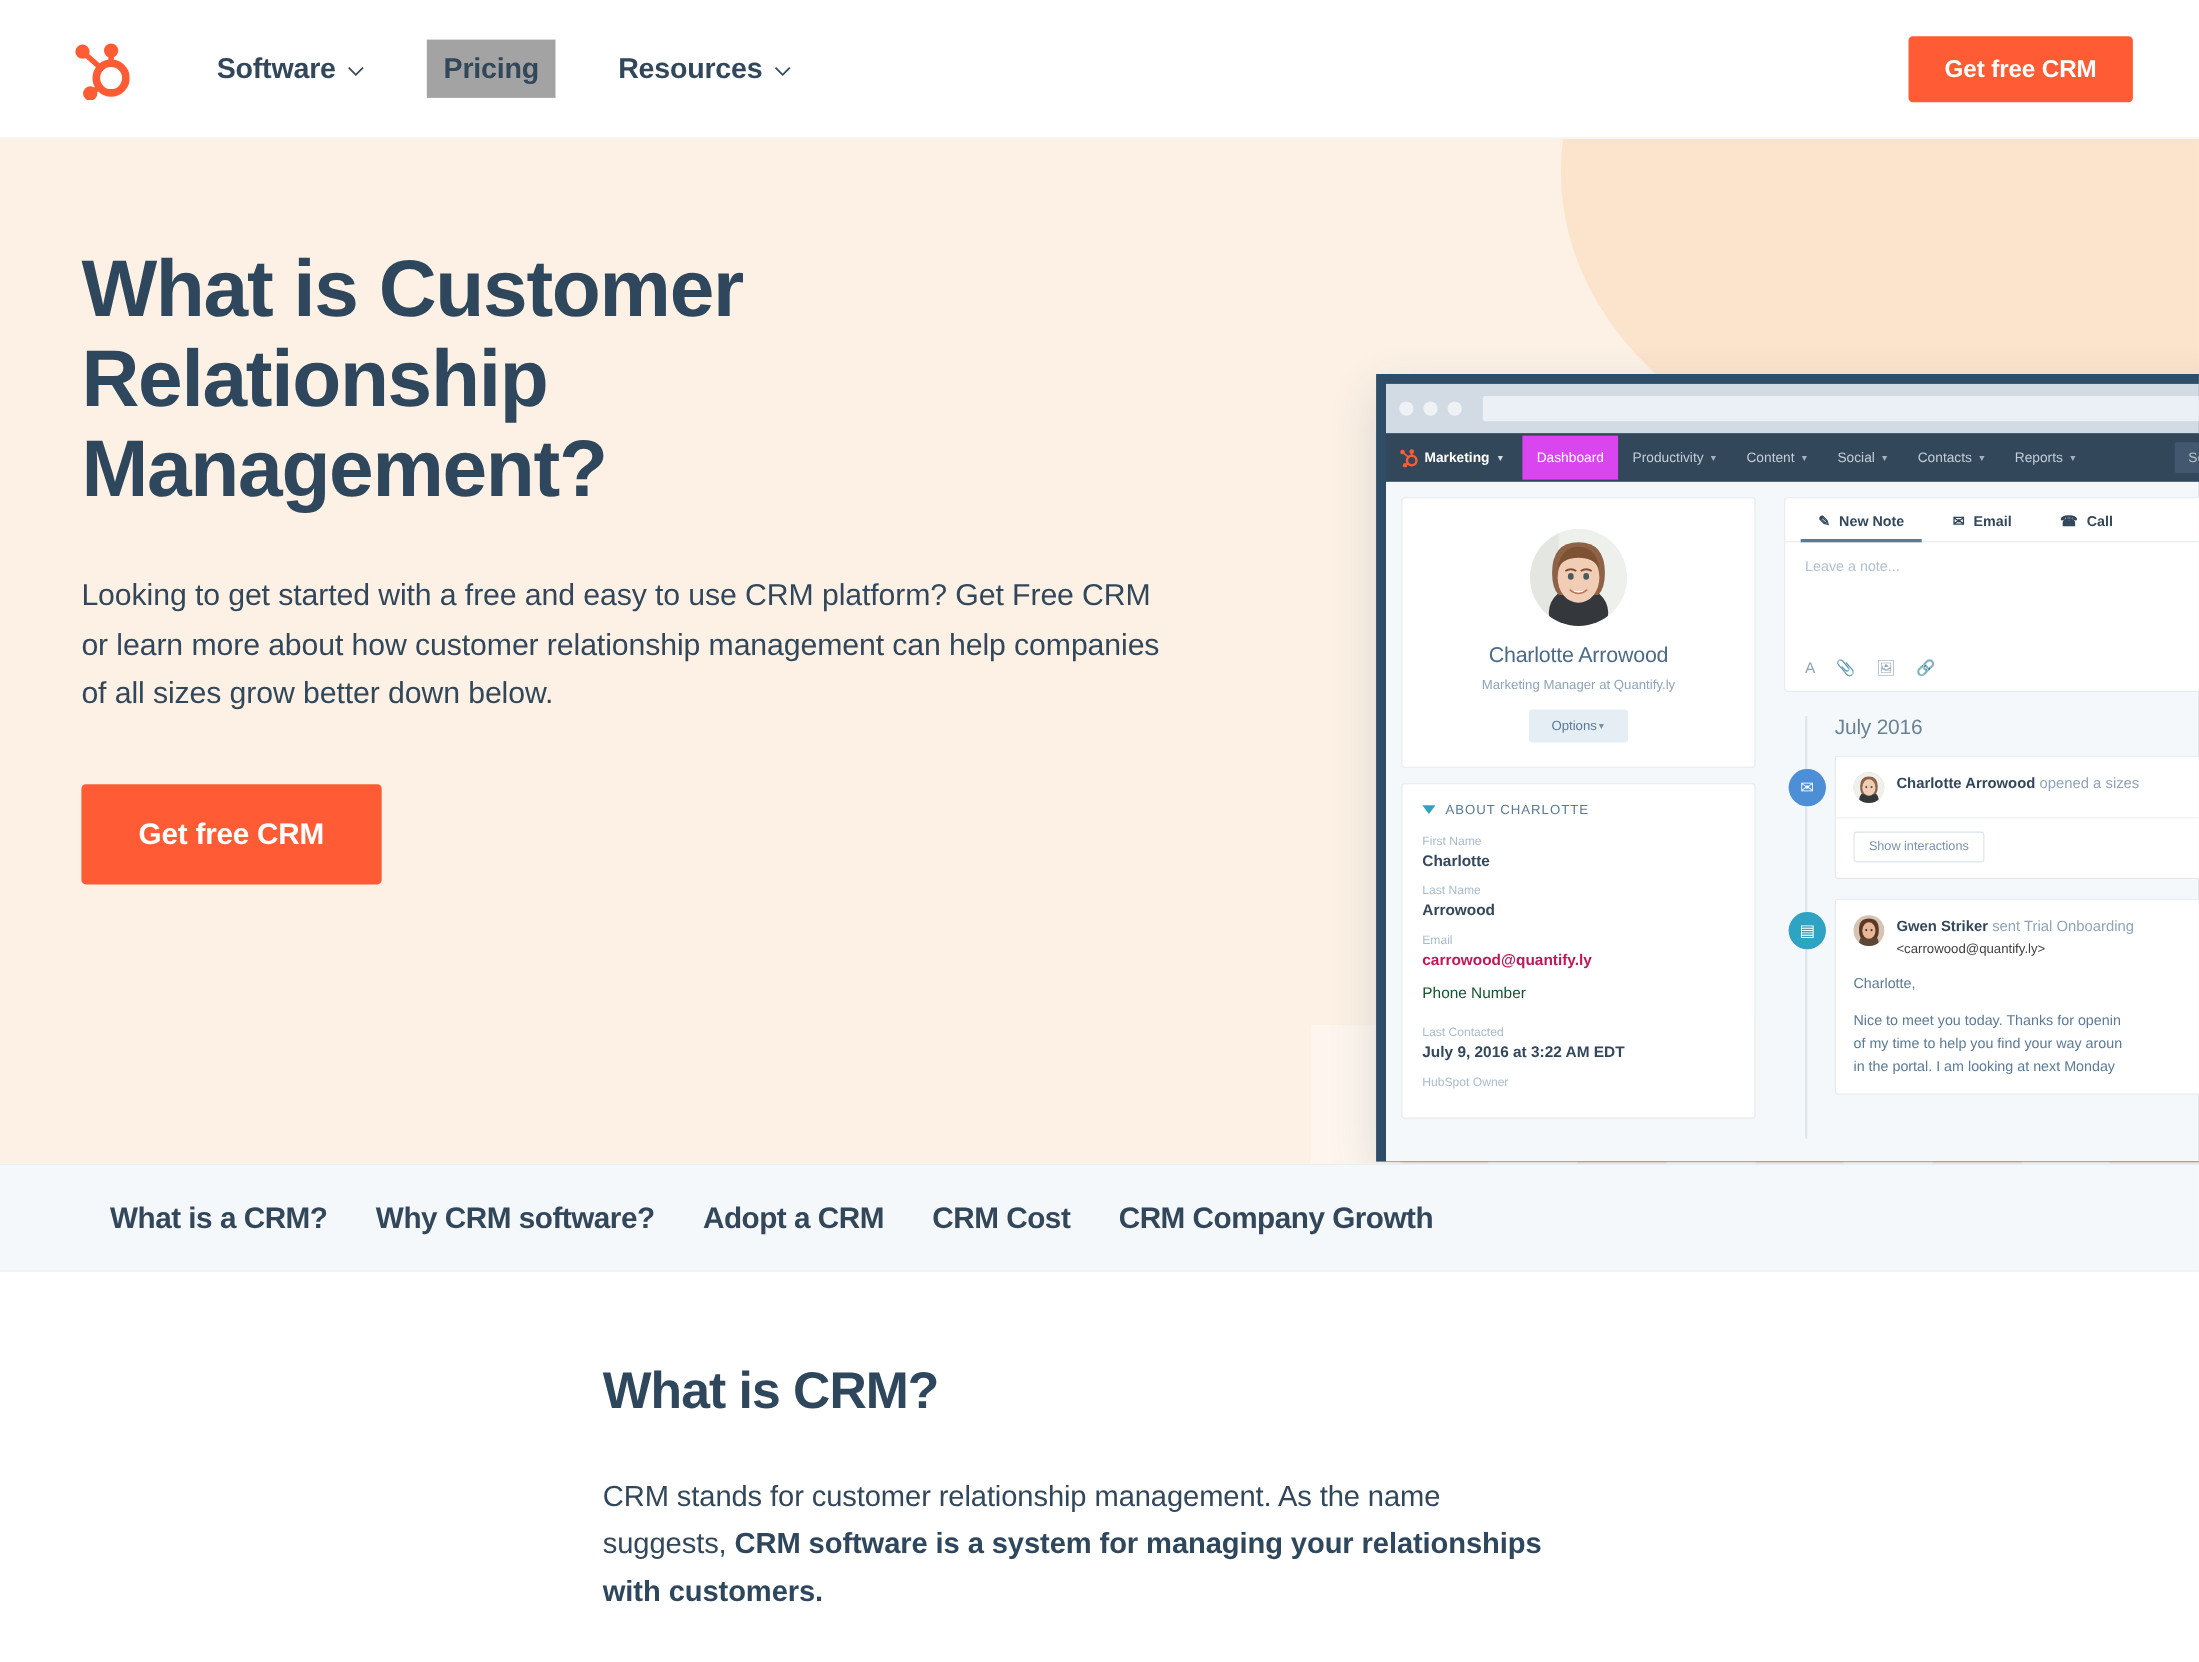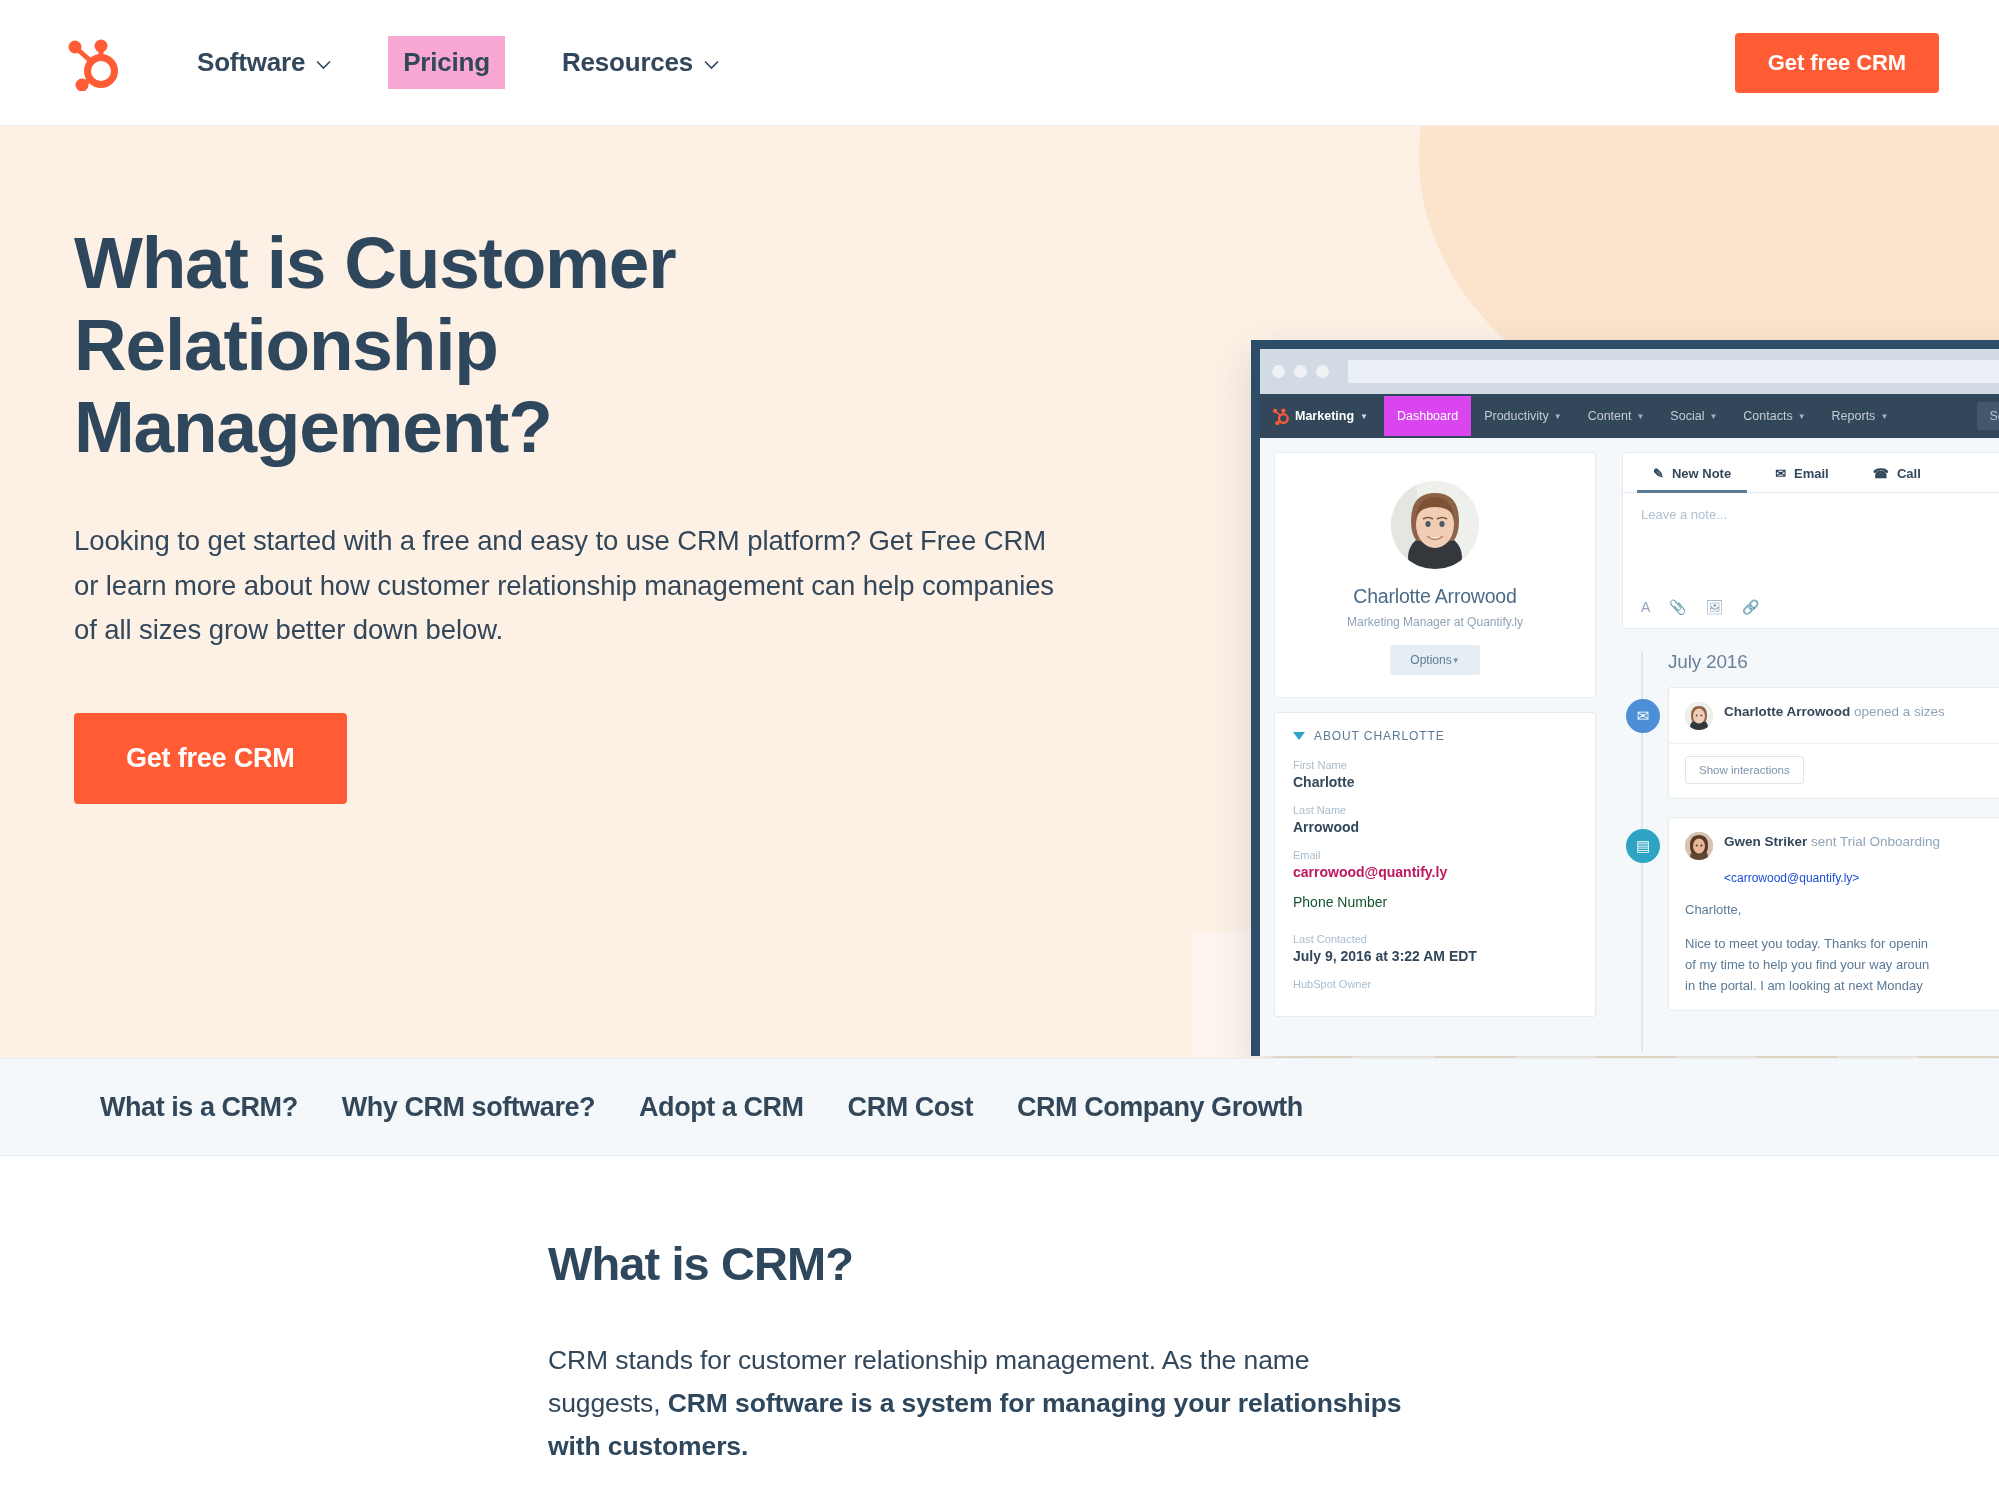--- a/index.html
+++ b/index.html
@@ -36,21 +36,21 @@
     gap: 11px;
     font-size: 26px;
     font-weight: bold;
     color: #33475b;
     padding: 11px 15px;
     cursor: pointer;
     letter-spacing: -0.2px;
     white-space: nowrap;
   }
   .nav-item.spaced { margin-right: 42px; }
-  .nav-item.active { background: #f9a8d4; }
+  .nav-item.active { background: #a3a3a3; }
   .caret { display: inline-block; width: 15px; height: 10px; position: relative; top: 2px; }
 
   .nav-cta {
     margin-left: auto;
     background: #ff5c35;
     color: #ffffff;
     font-size: 22px;
     font-weight: bold;
     border: none;
     border-radius: 4px;
@@ -232,21 +232,21 @@
     display: flex; align-items: center; justify-content: center;
     color: #ffffff; font-size: 15px;
   }
   .tl-dot.mail { background: #4d8fd6; }
   .tl-dot.doc  { background: #2ea3c4; }
   .tl-card { background: #ffffff; border: 1px solid #e5eaef; border-radius: 3px; padding: 14px 16px; }
   .tl-row { display: flex; align-items: flex-start; gap: 11px; }
   .tl-ava { width: 28px; height: 28px; border-radius: 50%; flex: 0 0 auto; overflow: hidden; background: #e0d2c8; }
   .tl-text { font-size: 13.5px; color: #8fa4b8; line-height: 1.45; white-space: nowrap; }
   .tl-text b { color: #33475b; }
-  .tl-sub { font-size: 12px; color: #1d4ed8; margin-top: 18px; }
+  .tl-sub { font-size: 12px; color: #404040; margin-top: 2px; }
   .tl-divider { height: 1px; background: #edf1f4; margin: 13px -16px 12px; }
   .show-btn {
     display: inline-block; font-size: 11.5px; color: #7b93a9;
     border: 1px solid #dde4ea; border-radius: 3px; padding: 7px 13px; cursor: pointer;
   }
   .mail-body { font-size: 13px; color: #5b7a96; line-height: 1.62; margin-top: 12px; white-space: nowrap; }
   .mail-body p { margin-bottom: 13px; }
 
   
   .anchor-nav {

